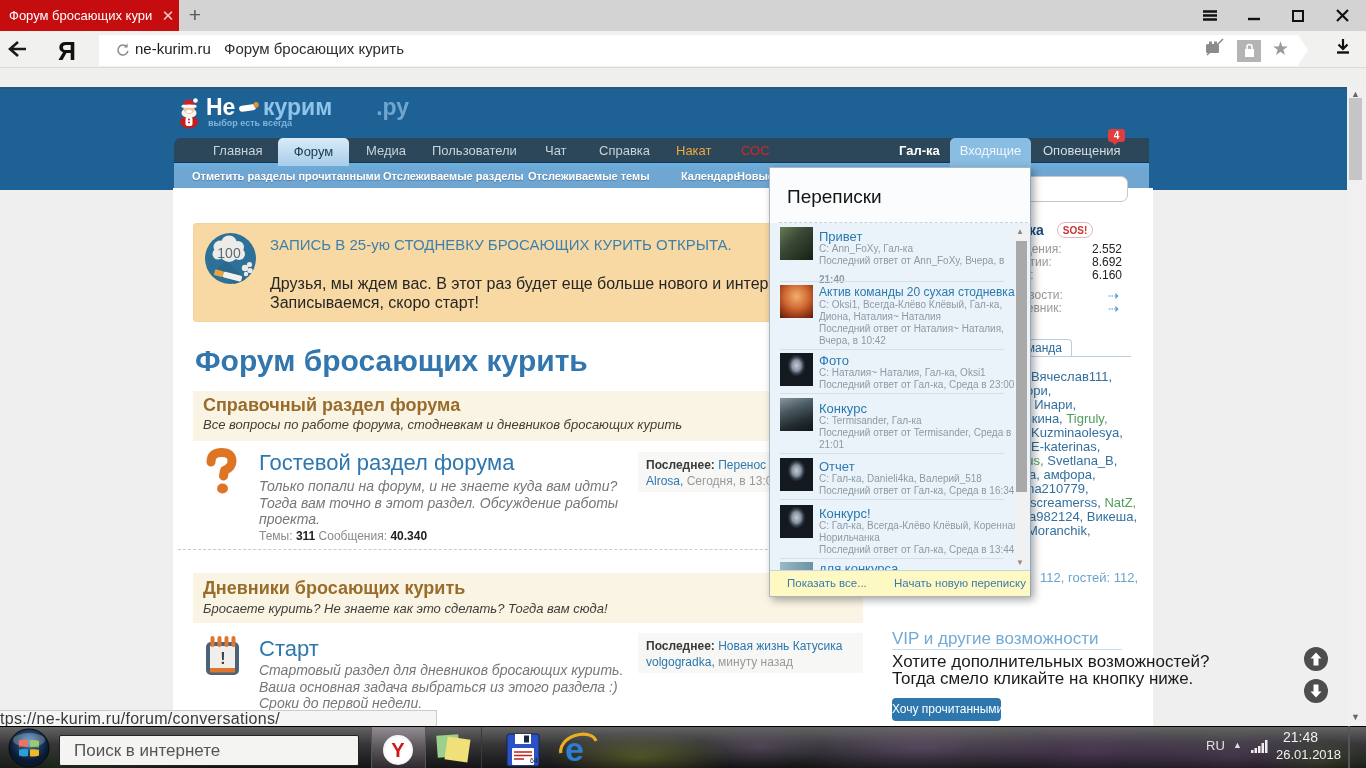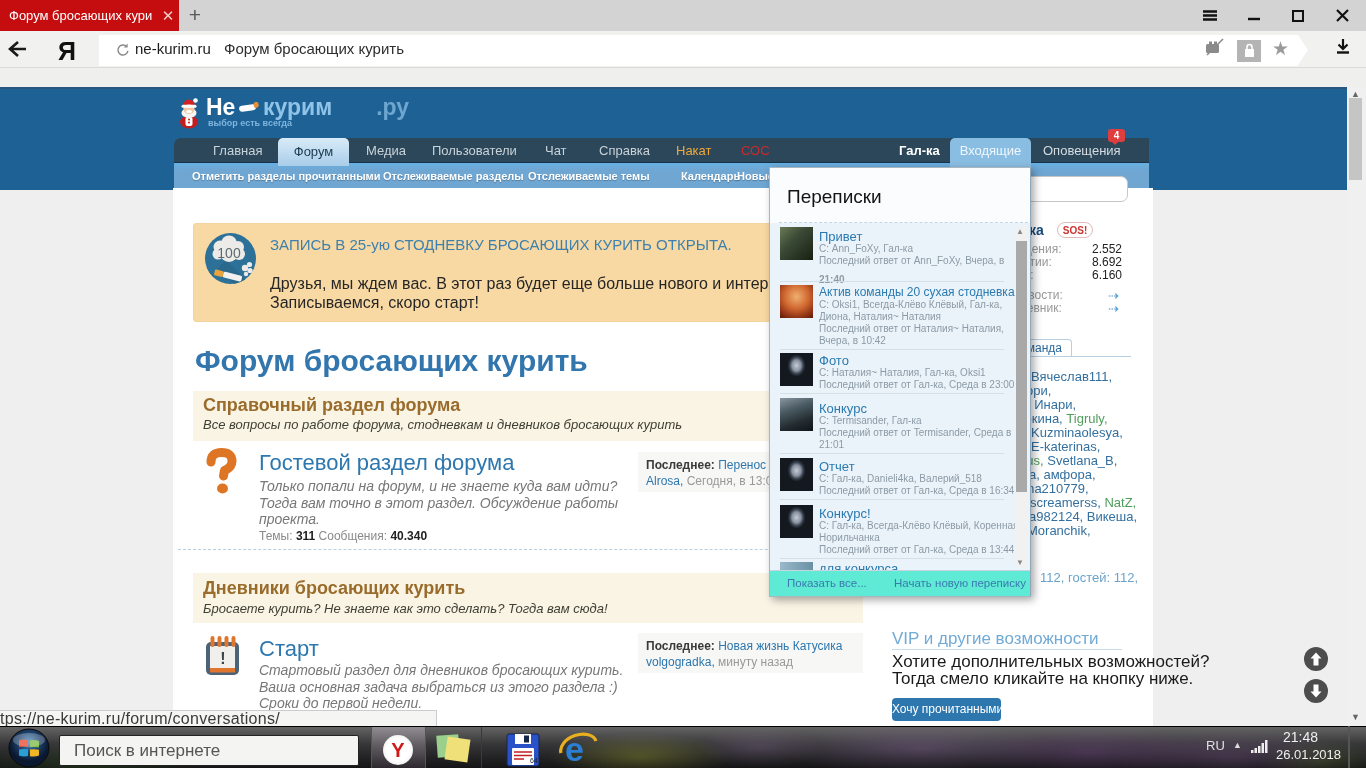--- a/index.html
+++ b/index.html
@@ -62,21 +62,21 @@
 
 #viptitle { left:892px; top:629px; font-size:17px; color:#72aad6; }
 #vipline { left:892px; top:649px; width:230px; border-top:1px solid #c9dcea; }
 .vipbody { left:892px; font-size:17px; font-weight:normal; color:#1a1a1a; }
 #vipbtn { left:892px; top:698px; width:109px; height:23px; background:#2d76ae; border-radius:4px; color:#fff; font-size:12px; white-space:nowrap; text-align:center; line-height:23px; }
 
 #dd { left:769px; top:167px; width:262px; height:430px; background:#fbfcfd; border:1px solid #a9b6c0; border-right-color:#8fa7b8; box-shadow:3px 3px 8px rgba(0,0,0,.35); }
 #ddtitle { left:787px; top:186px; font-size:19px; color:#141414; }
 #dddash { left:779px; top:222px; width:249px; border-top:1px dashed #c4d4e0; }
 #ddlist { left:770px; top:223px; width:260px; height:347px; background:#ebf3fa; }
-#ddfoot { left:770px; top:570px; width:260px; height:26px; background:#5eead4; border-top:1px solid #c8d4de; font-size:11.5px; line-height:25px; white-space:nowrap; overflow:hidden; }
+#ddfoot { left:770px; top:570px; width:260px; height:26px; background:#fef9c3; border-top:1px solid #c8d4de; font-size:11.5px; line-height:25px; white-space:nowrap; overflow:hidden; }
 .ava { left:780px; width:33px; height:33px; }
 .ddt { left:819px; font-size:13px; color:#2a7ab0; white-space:nowrap; }
 .ddm { left:819px; font-size:10px; color:#8c9aa5; white-space:nowrap; }
 .ddsep { left:780px; width:224px; border-top:1px solid #d4dfe8; }
 #ddsb { left:1015px; top:227px; width:13px; height:340px; background:#f1f1f1; }
 #ddthumb { left:1016px; top:241px; width:11px; height:251px; background:#a9a9a9; }
 
 #psb { left:1347px; top:87px; width:19px; height:639px; background:#f0f0f0; }
 #psbthumb { left:1349px; top:98px; width:13px; height:82px; background:#c5c5c5; }
 

